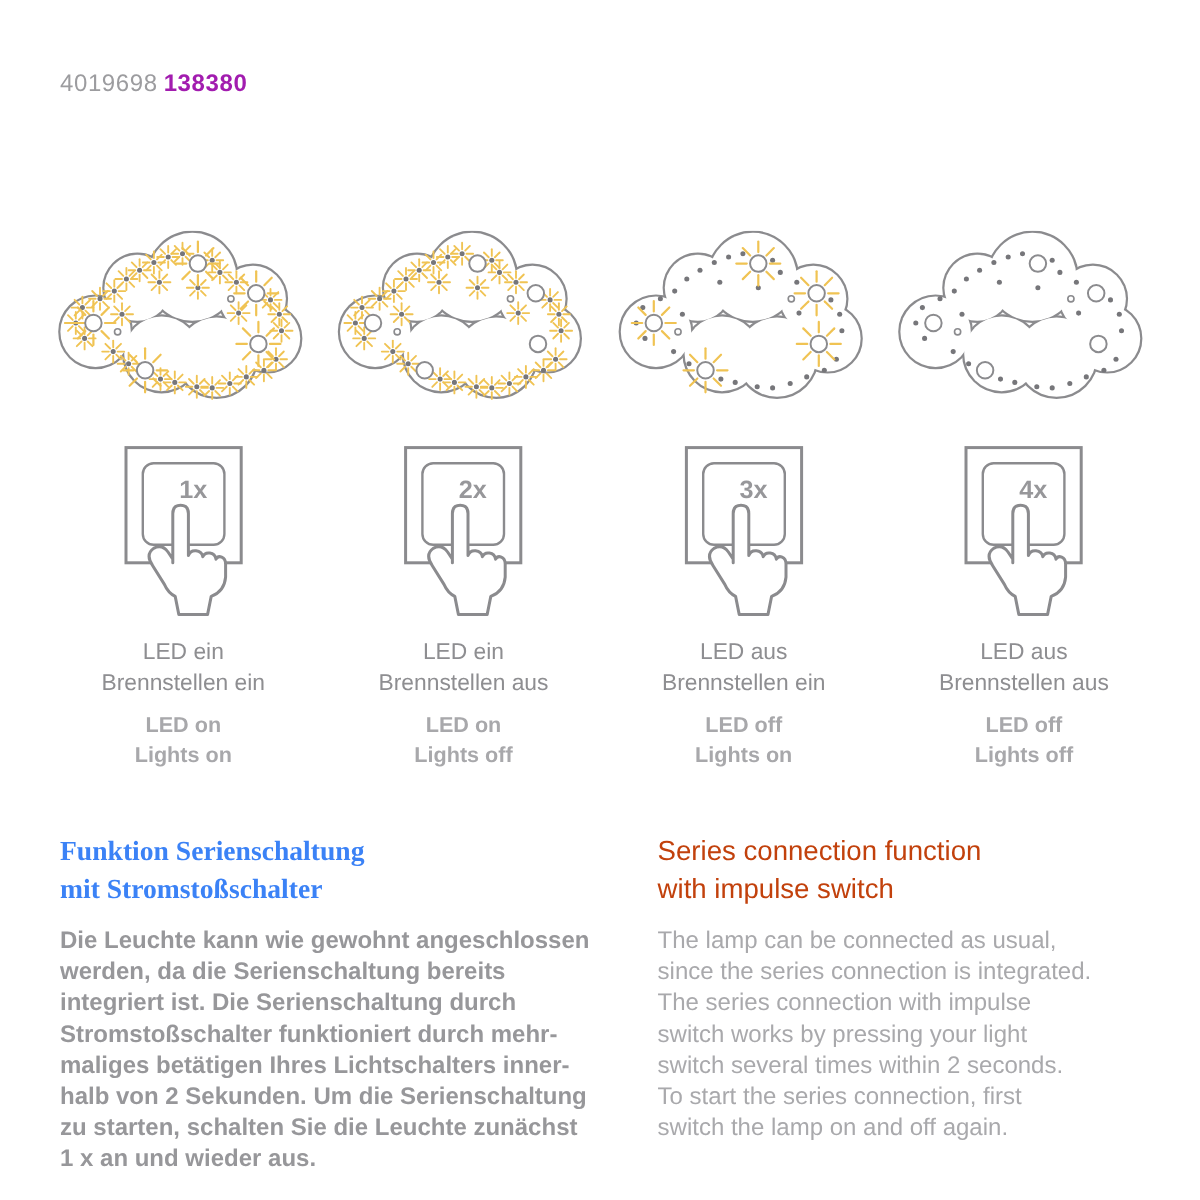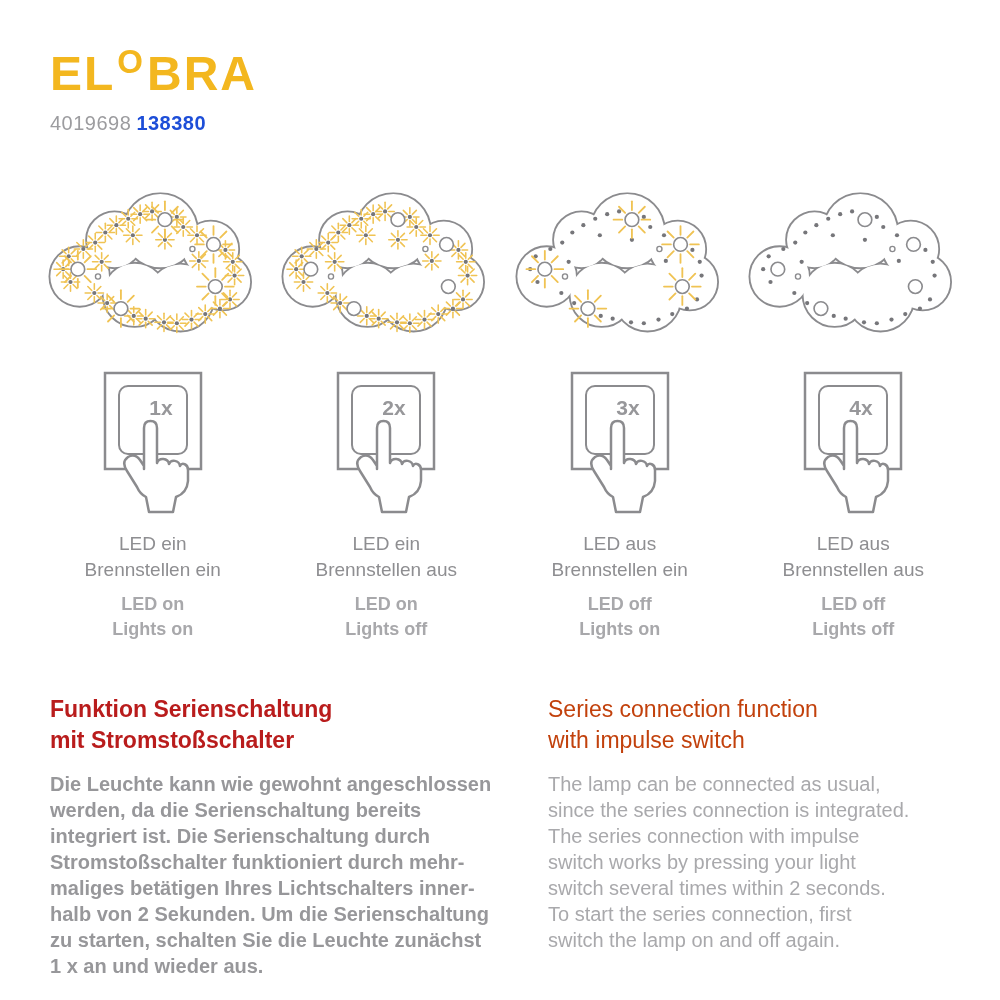--- a/index.html
+++ b/index.html
@@ -6,41 +6,41 @@
   .page{
     position:relative;width:1000px;height:1000px;background:#fff;overflow:hidden;
     font-family:"Liberation Sans",sans-serif;
     --brand-yellow:#F3B71F;--ray-gold:#F0C353;--outline-gray:#8B8B8E;
   }
   
   .header{position:absolute;left:50px;top:50px;}
   .logo{font-weight:bold;font-size:48px;letter-spacing:2px;color:var(--brand-yellow);line-height:48px;}
   .logo .logo-o{display:inline-block;font-size:33px;position:relative;top:-17px;margin:0 2px;}
   .artnum{margin-top:9px;font-size:20px;color:#9C9C9F;letter-spacing:0.5px;}
-  .artnum .artnum-bold{font-weight:bold;color:#1d4ed8;margin-left:5px;}
+  .artnum .artnum-bold{font-weight:bold;color:#a21caf;margin-left:5px;}
 
   
   .columns{position:absolute;left:36px;top:192px;width:934px;display:flex;}
   .col{width:233.5px;display:flex;flex-direction:column;align-items:center;}
   .cloud{width:220px;height:147px;}
   .switch-svg{width:110px;height:150px;margin-top:30px;}
   .label-de{margin-top:12px;font-size:19px;line-height:26px;font-weight:normal;color:#8E8E91;text-align:center;white-space:pre-line;}
   .label-en{margin-top:9px;font-size:18px;line-height:25px;font-weight:bold;color:#A8A8AB;text-align:center;white-space:pre-line;}
 
   
   .cloud{--led-rays:none;--bulb-rays:none;}
   .cloud.led-on{--led-rays:inline;}
   .cloud.lights-on{--bulb-rays:inline;}
 
   
   .descriptions{position:absolute;left:50px;top:694px;width:915px;display:flex;}
   .desc-de{width:498px;}
   .desc-en{width:417px;}
   .desc-heading{font-size:23px;line-height:31px;white-space:pre-line;}
-  .desc-de .desc-heading{font-weight:bold;color:#b91c1c;}
+  .desc-de .desc-heading{font-weight:bold;color:#3b82f6;font-family:Liberation Serif, serif;}
   .desc-en .desc-heading{font-weight:normal;color:#c2410c;}
   .desc-body{margin-top:15px;font-size:20px;line-height:26px;white-space:pre-line;}
   .desc-de .desc-body{font-weight:bold;color:#97979A;}
   .desc-en .desc-body{font-weight:normal;color:#A9A9AC;}
 
   svg text{font-family:"Liberation Sans",sans-serif;}
 </style>
 </head>
 <body>
 
@@ -240,21 +240,20 @@
       </symbol>
       <symbol id="switchsym" viewBox="0 0 110 150">
         <rect x="7" y="4" width="96" height="96" fill="#ffffff" stroke="var(--outline-gray,#8B8B8E)" stroke-width="2.5"></rect>
         <rect x="21" y="17" width="68" height="68" rx="9" fill="#ffffff" stroke="var(--outline-gray,#8B8B8E)" stroke-width="2"></rect>
       </symbol>
       <path id="handsym" d="M46,100 L46,59 Q46,52 52.5,52 Q59,52 59,59 L59,94 c2,-6 11,-5 12,1 c2,-5 10,-4 11,2 c2,-4 8,-2 8,4 L90,112 Q89,124 78,128 L75,143 L51,143 L48,128 Q42,125 39,118 L29,102 Q23,93 30,88 Q37,84 42,91 L46,97 Z"></path>
     </defs>
   </svg>
 
   <div class="header">
-    <div class="logo"><span>EL</span><span class="logo-o">O</span><span>BRA</span></div>
     <div class="artnum"><span>4019698</span><span class="artnum-bold">138380</span></div>
   </div>
 
   <div class="columns">
 
     <div class="col">
       <svg class="cloud led-on lights-on" viewBox="0 0 240 160">
           <use href="#cloudsym"></use>
         </svg>
       <svg class="switch-svg" viewBox="0 0 110 150">

